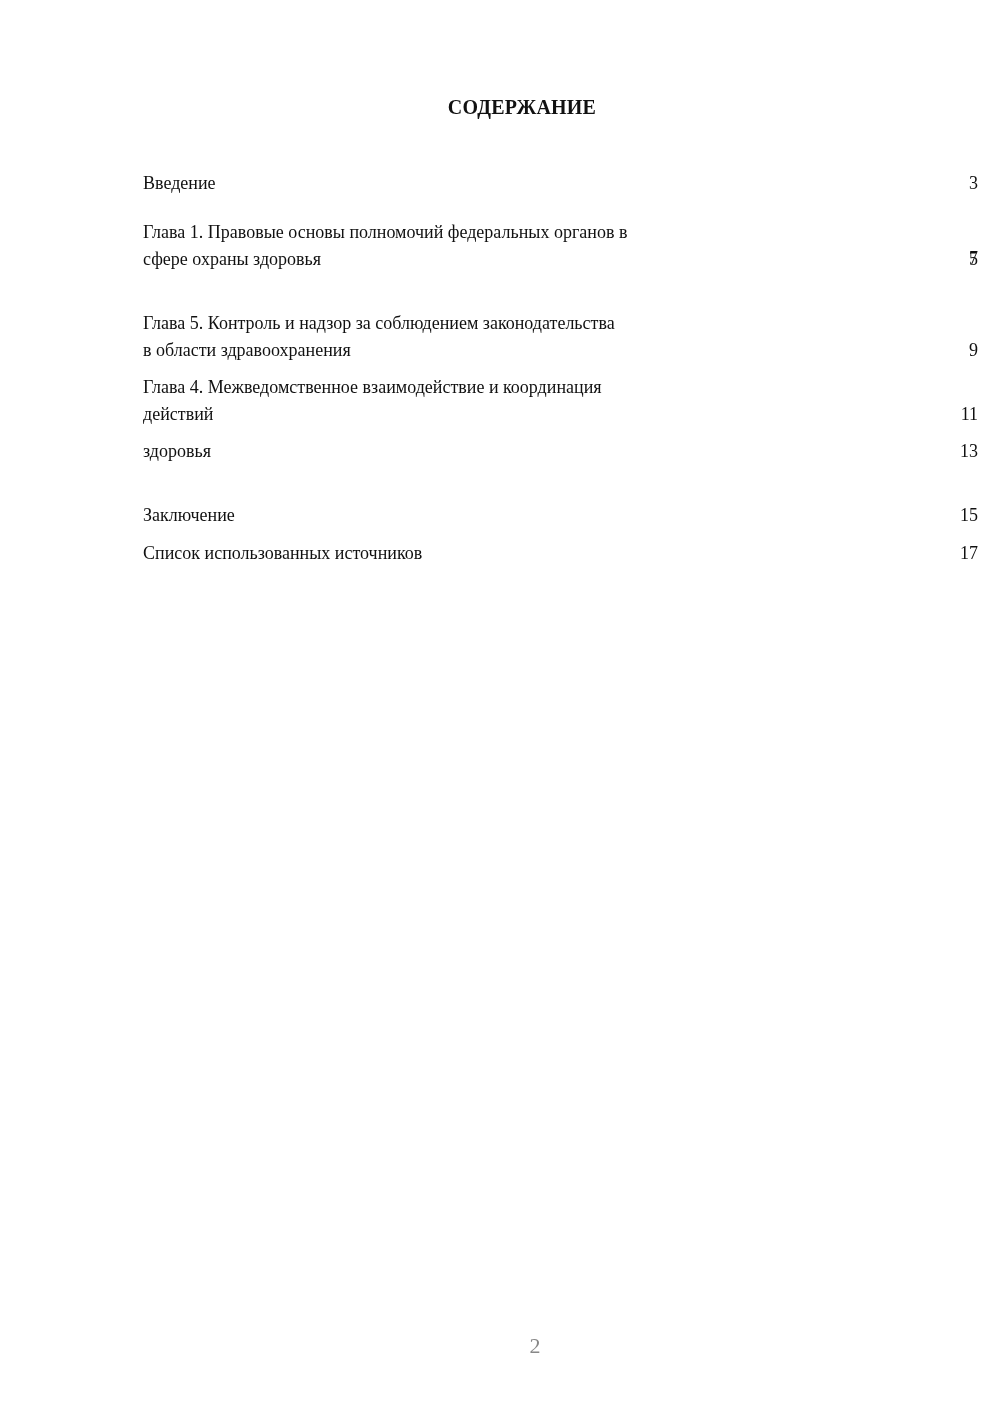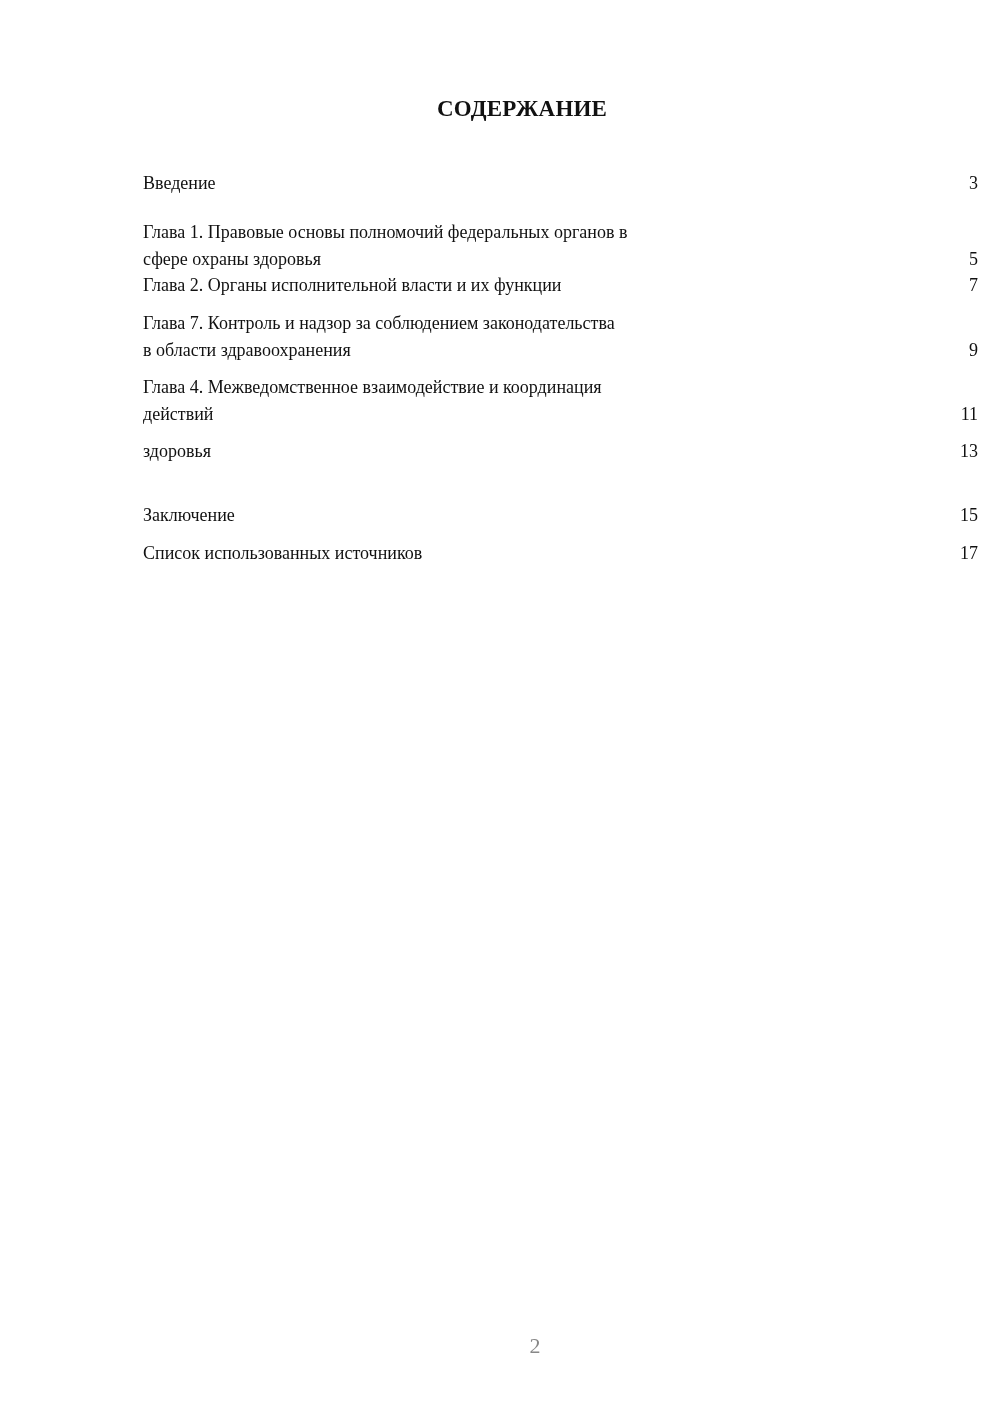--- a/index.html
+++ b/index.html
@@ -3,21 +3,21 @@
   <meta charset="utf-8">
   <style>
     html, body { margin: 0; padding: 0; background: #ffffff; }
     body {
       width: 1000px; height: 1414px; position: relative; overflow: hidden;
       font-family: "Liberation Serif", "DejaVu Serif", serif;
       color: #111111;
     }
     .title {
       position: absolute; left: 0; right: 0; top: 96px;
-      text-align: center; font-weight: bold; font-size: 23px;
+      text-align: center; font-weight: bold; font-size: 20px;
       padding-left: 44px;
       letter-spacing: 0.2px;
     }
     .toc {
       position: absolute; left: 143px; top: 170px; width: 775px;
     }
     .toc-entry {
       position: relative; font-size: 18px; line-height: 27px;
       padding-right: 60px;
     }
@@ -42,26 +42,25 @@
       <span class="page">3</span>
     </div>
 
     <div class="toc-entry" style="top:49px; position:absolute; width:775px;">
       <div>Глава 1. Правовые основы полномочий федеральных органов в</div>
       <div>сфере охраны здоровья</div>
       <span class="page">5</span>
     </div>
 
     <div class="toc-entry" style="top:102px; position:absolute; width:775px;">
-      <span>Глава 2. Органы исполнительной власти и их функции</span>
       <span class="page">7</span>
     </div>
 
     <div class="toc-entry" style="top:140px; position:absolute; width:775px;">
-      <div>Глава 7. Контроль и надзор за соблюдением законодательства</div>
+      <div>Глава 5. Контроль и надзор за соблюдением законодательства</div>
       <div>в области здравоохранения</div>
       <span class="page">9</span>
     </div>
 
     <div class="toc-entry" style="top:204px; position:absolute; width:775px;">
       <div>Глава 4. Межведомственное взаимодействие и координация</div>
       <div>действий</div>
       <span class="page">11</span>
     </div>
 

